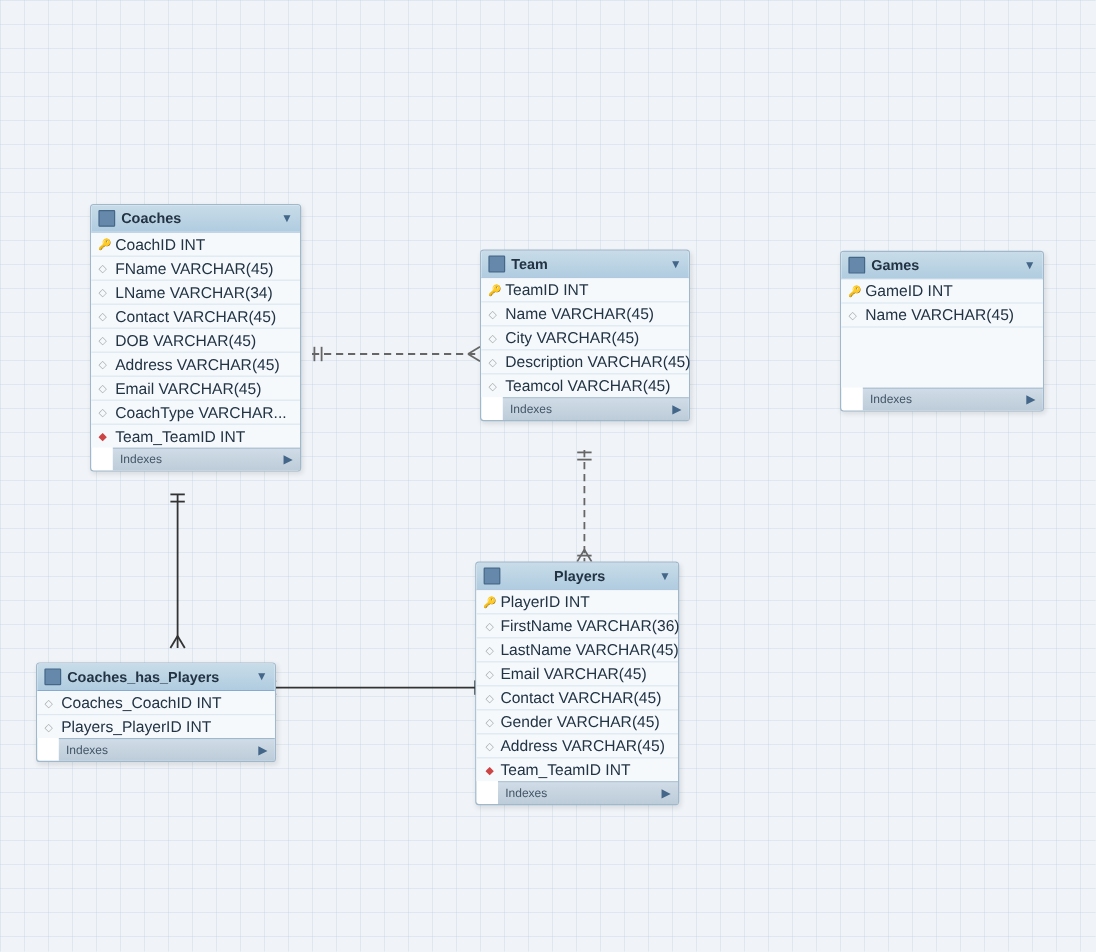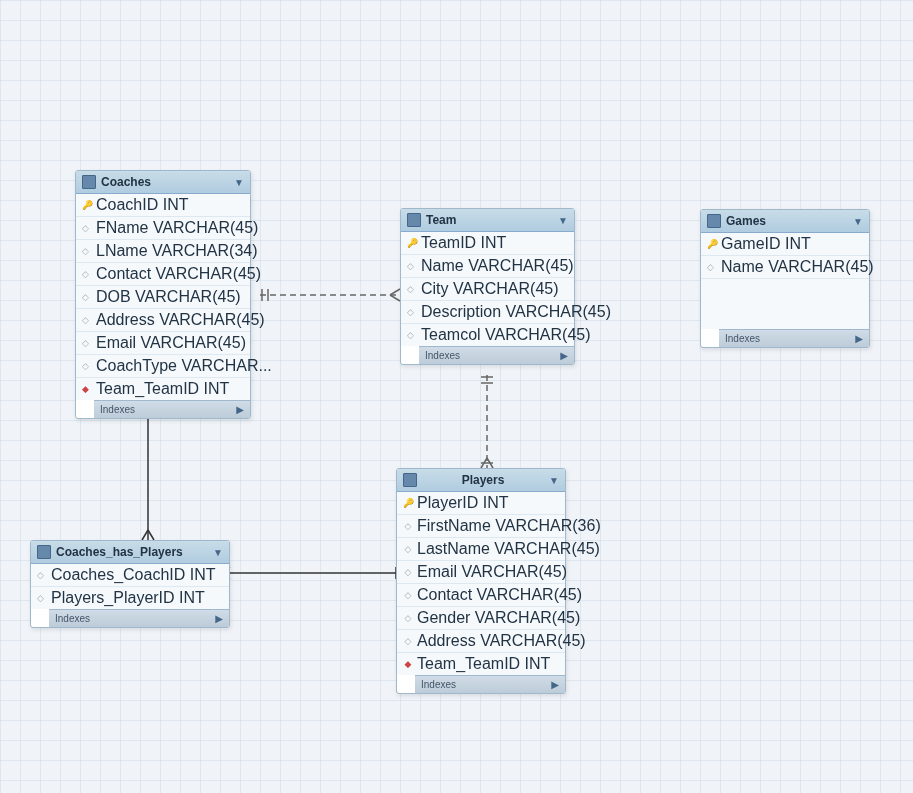--- a/index.html
+++ b/index.html
@@ -92,21 +92,21 @@
       font-size: 9px;
     }
 
     .fk-icon {
       color: #cc4444;
       font-size: 9px;
     }
 
     .field-name {
       color: #223344;
-      font-size: 16px;
+      font-size: 13px;
     }
 
     .indexes-row {
       background: linear-gradient(to bottom, #d0dce8, #bcccd8);
       padding: 3px 6px;
       display: flex;
       align-items: center;
       justify-content: space-between;
       color: #445566;
       font-size: 10px;
@@ -292,21 +292,21 @@
         <span class="field-icon fk-icon">◆</span>
         <span class="field-name">Team_TeamID INT</span>
       </div>
   </div>
   <div class="indexes-row">
     <span>Indexes</span>
     <span class="indexes-arrow">▶</span>
   </div>
 </div>
 
-<div class="table-box" style="left: 30px; top: 540px; width: 200px;">
+<div class="table-box" style="left: 30px; top: 552px; width: 200px;">
   <div class="table-header">
     <span class="table-icon"></span>
     <span class="table-title">Coaches_has_Players</span>
     <span class="dropdown-icon">▼</span>
   </div>
   <div class="table-body">
     <div class="field-row">
         <span class="field-icon diamond-icon">◇</span>
         <span class="field-name">Coaches_CoachID INT</span>
       </div>

